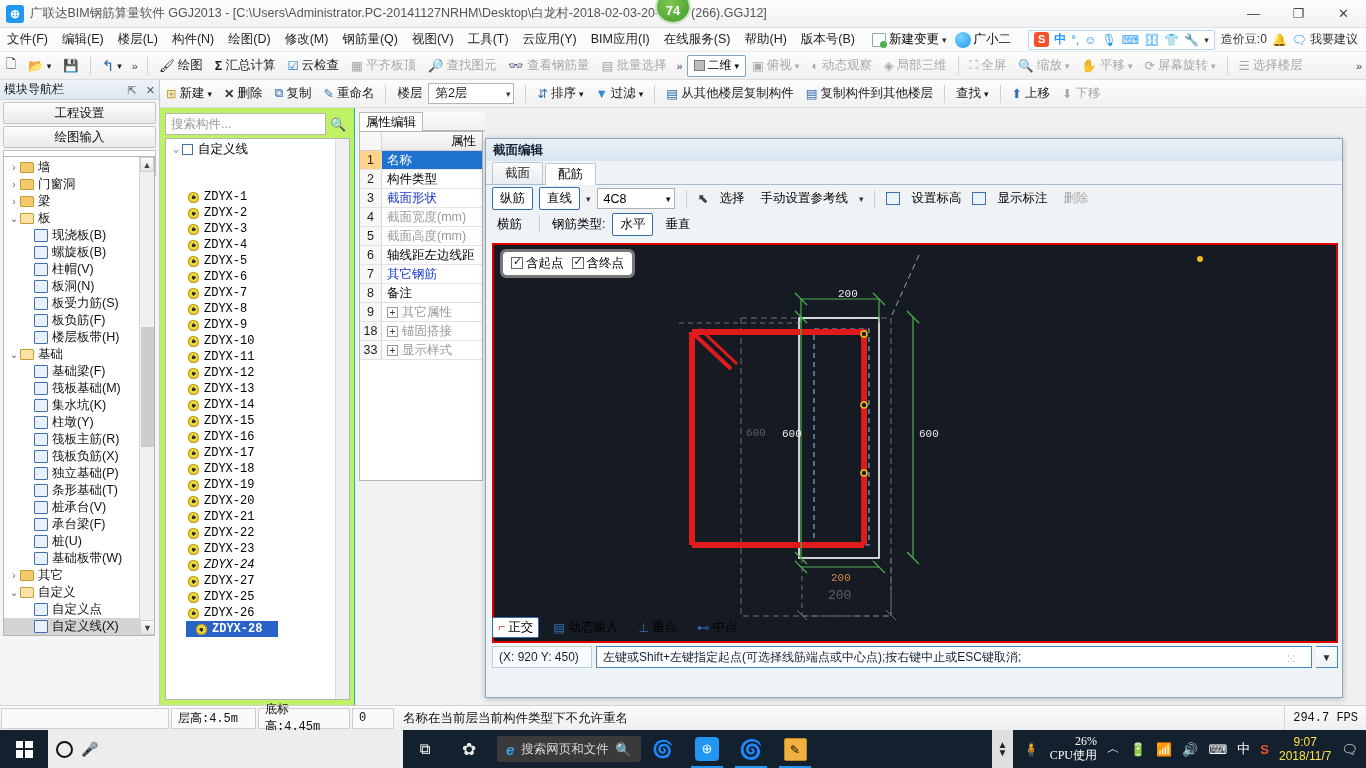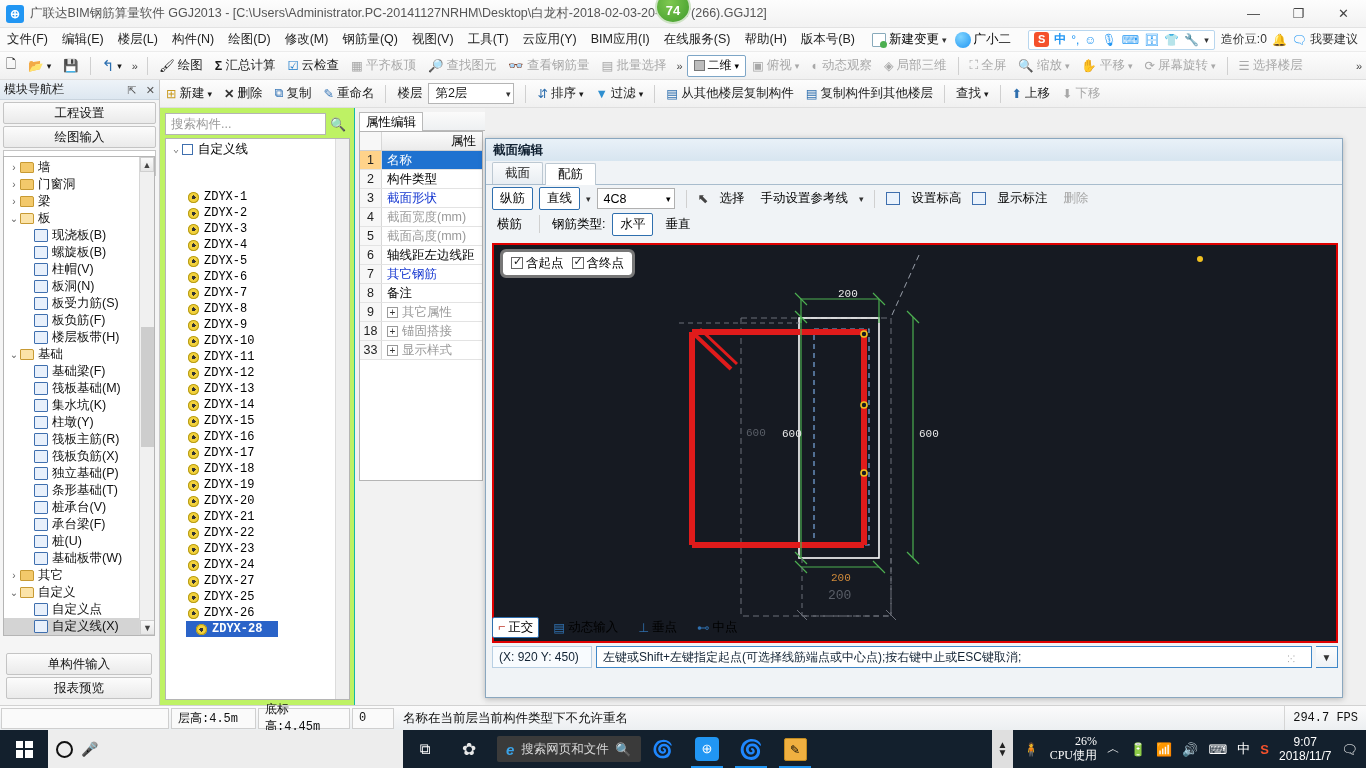--- a/index.html
+++ b/index.html
@@ -382,21 +382,21 @@
   .ie-pill {
     height: 26px; background: #3a3a3a; border-radius: 2px;
     display: flex; align-items: center; gap: 7px; padding: 0 9px; margin-left: 6px;
   }
   .ie-txt { color: #d8d8d8; font-size: 12.5px; }
   .tray {
     position: absolute; right: 0; top: 0; height: 38px; display: flex;
     align-items: center; gap: 10px; padding-right: 8px; color: #fff;
   }
   .cpu-box { text-align: right; line-height: 1.15; font-size: 12px; color: #fff; font-family: Liberation Serif, serif; }
-  .clock { text-align: center; line-height: 1.2; font-size: 12px; color: #ffffff; }
+  .clock { text-align: center; line-height: 1.2; font-size: 12px; color: #fde047; }
   .tray-ico { font-size: 13px; color: #fff; }
   .chev-stack { display: flex; flex-direction: column; line-height: 8px;
      font-size: 10px; color: #fff; background: #dfdfdf; height: 38px;
      justify-content: center; padding: 0 6px; }
   .chev-stack span { color: #222; }
 </style>
 </head>
 <body>
 
 <div id="app">
@@ -772,24 +772,20 @@
             <span class="tw"></span>
             <span>自定义面</span>
           </div>
         </div>
       <div class="tree-scroll">
         <div class="ts-arrow">▲</div>
         <div class="ts-thumb" style="top:170px;height:120px"></div>
         <div class="ts-arrow" style="position:absolute;bottom:0;width:15px">▼</div>
       </div>
     </div>
-    <div class="nav-bottom-tabs">
-      <div class="nav-tab">单构件输入</div>
-      <div class="nav-tab">报表预览</div>
-    </div>
   </div>
 
   <div class="complist">
     <div class="search-row">
       <div class="search-input">搜索构件...</div>
       <div class="search-btn">
           <span class="search-glyph">🔍</span>
         </div>
     </div>
     <div class="cl-tree">
@@ -884,21 +880,21 @@
             <span>ZDYX-21</span>
           </div>
           <div class="cl-node" style="padding-left: 22px;">
             <span class="gear-ico"></span>
             <span>ZDYX-22</span>
           </div>
           <div class="cl-node" style="padding-left: 22px;">
             <span class="gear-ico"></span>
             <span>ZDYX-23</span>
           </div>
-          <div class="cl-node" style="padding-left: 22px;">
+          <div class="cl-node" style="padding-left: 22px; font-style: italic;">
             <span class="gear-ico"></span>
             <span>ZDYX-24</span>
           </div>
           <div class="cl-node" style="padding-left: 22px;">
             <span class="gear-ico"></span>
             <span>ZDYX-27</span>
           </div>
           <div class="cl-node" style="padding-left: 22px;">
             <span class="gear-ico"></span>
             <span>ZDYX-25</span>

